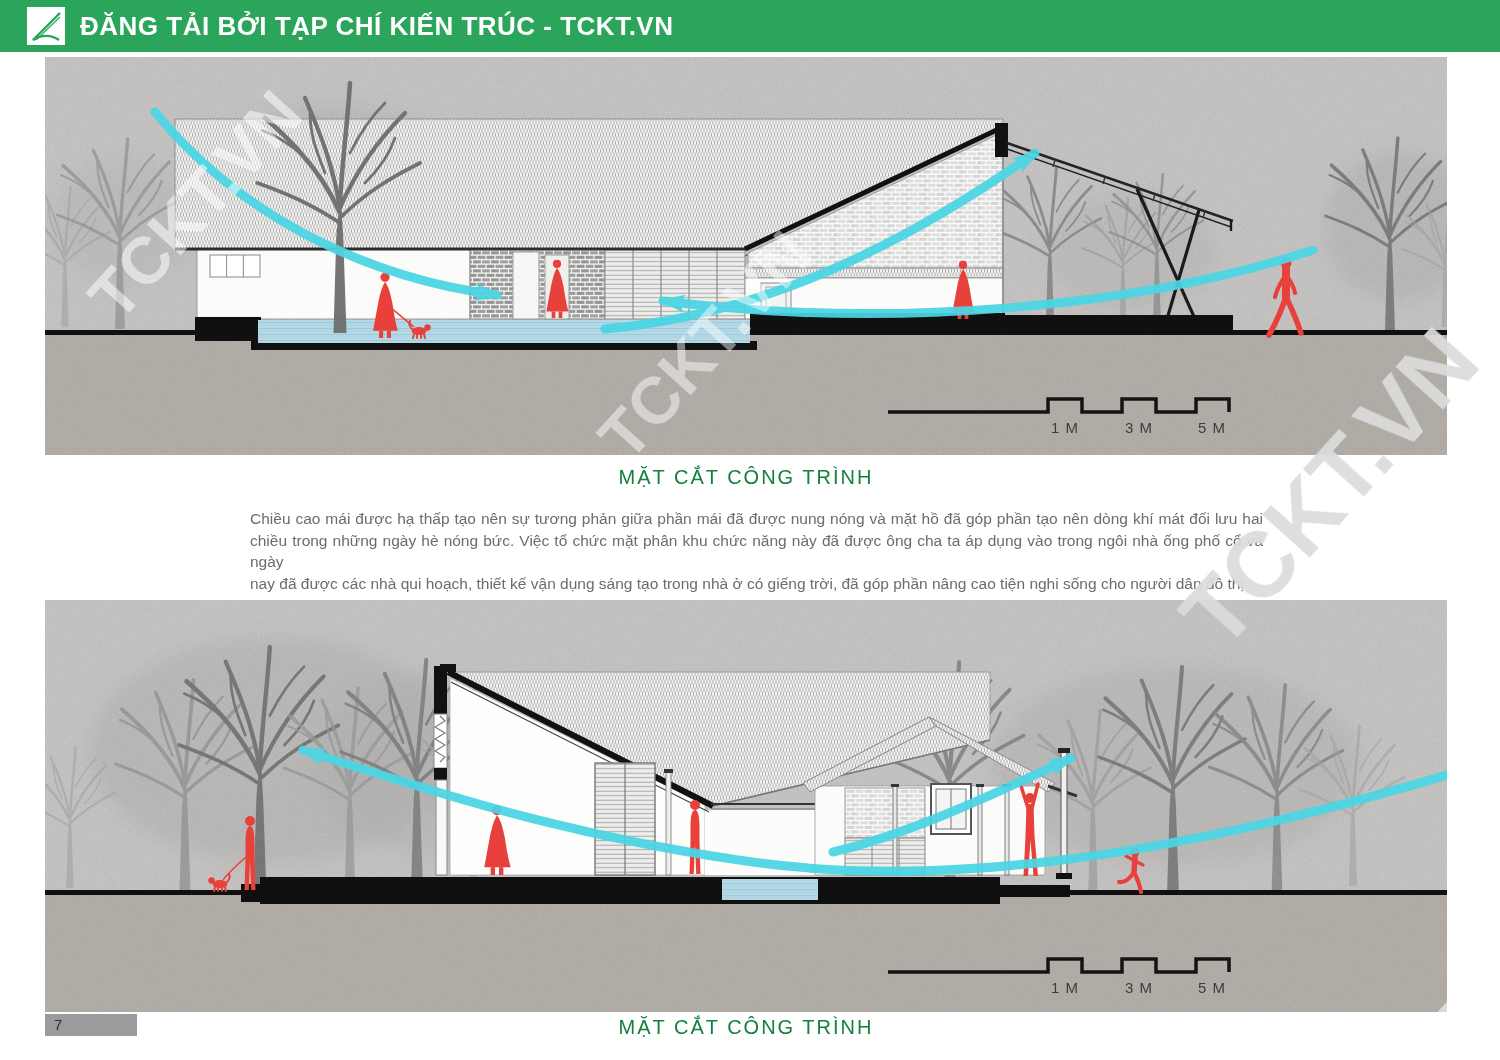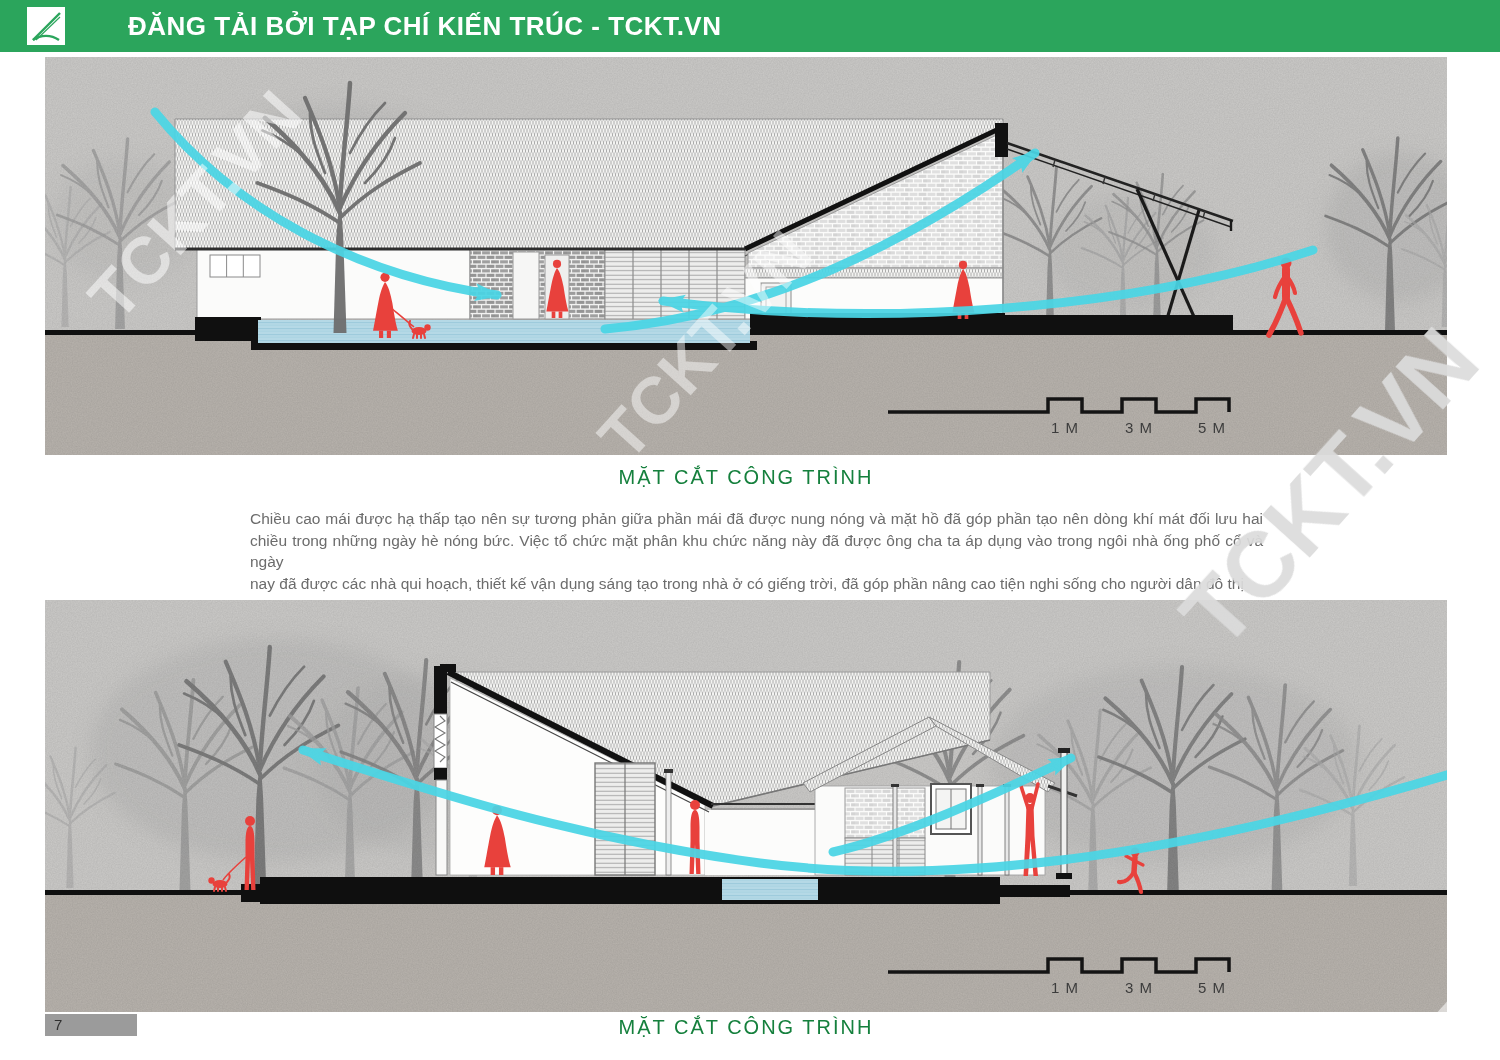--- a/index.html
+++ b/index.html
@@ -1,19 +1,19 @@
 <!DOCTYPE html>
 <html><head>
 <meta charset="utf-8">
 <style>
   html,body{margin:0;padding:0;background:#ffffff;}
   .page{position:relative;width:1500px;height:1060px;background:#ffffff;overflow:hidden;
         font-family:"Liberation Sans",sans-serif;}
   .top-bar{position:absolute;left:0;top:0;width:1500px;height:52px;background:#2ba55c;
-           display:flex;align-items:center;gap:48px;}
+           display:flex;align-items:center;}
   .logo-box{margin-left:27px;width:38px;height:38px;flex:0 0 auto;}
   .header-title{color:#ffffff;font-weight:bold;font-size:26px;letter-spacing:.5px;margin-left:15px;white-space:nowrap;}
   .fig{position:absolute;left:45px;width:1402px;}
   .fig-top{top:57px;height:398px;}
   .fig-bottom{top:600px;height:412px;}
   .fig svg{display:block;width:100%;height:100%;}
   .caption{position:absolute;left:45px;width:1402px;text-align:center;color:#15803d;
            font-size:20px;letter-spacing:2px;}
   .caption-top{top:466px;}
   .caption-bottom{top:1016px;}

